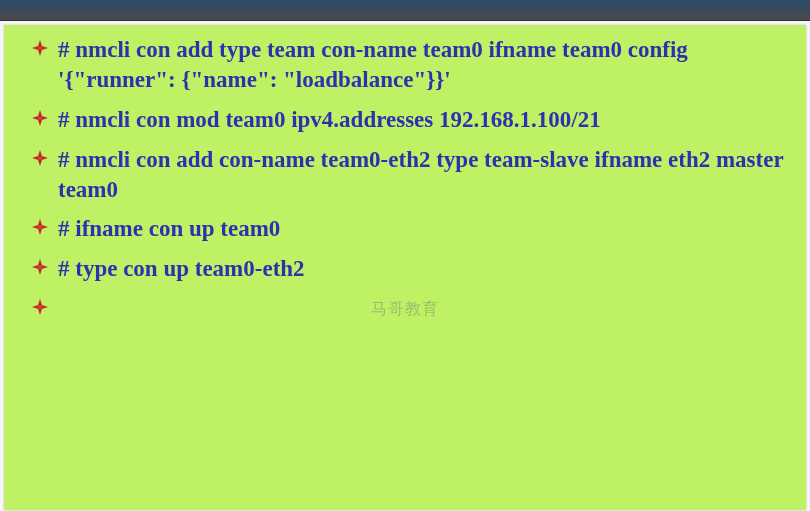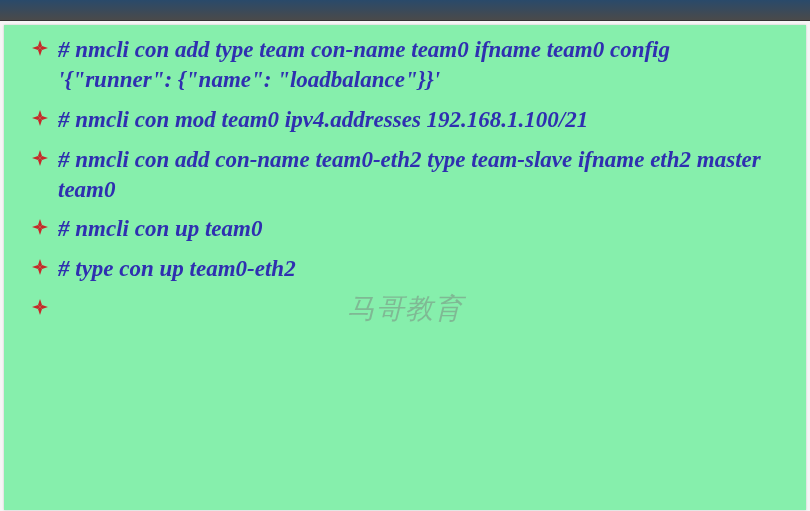--- a/index.html
+++ b/index.html
@@ -11,28 +11,27 @@
     font-family: "Comic Sans MS", "Chalkboard SE", cursive;
     overflow: hidden;
   }
   .top-bar {
     width: 100%;
     height: 20px;
     background: linear-gradient(180deg, #2a4a6a 0%, #4a4a4a 100%);
     border-bottom: 1px solid #333;
   }
   .slide {
-    background: #86efac;
+    background: #bef264;
     margin: 4px 4px 4px 4px;
     padding: 10px 20px 0 20px;
     box-sizing: border-box;
     height: 485px;
     position: relative;
     box-shadow: 0 0 2px rgba(0,0,0,0.2);
-    font-style: italic;
   }
   ul.commands {
     list-style: none;
     margin: 0;
     padding: 0;
   }
   ul.commands li {
     position: relative;
     padding-left: 34px;
     font-size: 23px;
@@ -58,21 +57,21 @@
     transform: translate(-50%,-50%);
     font-family: Arial, sans-serif;
     font-size: 26px;
     color: rgba(120,120,120,0.45);
     letter-spacing: 1px;
     pointer-events: none;
     text-align:center;
     line-height:1.1;
     white-space:nowrap;
   }
-  .watermark .cn { font-size:28px; display:block; margin-bottom:-6px;}
+  .watermark .cn { font-size:16px; display:block; margin-bottom:-6px;}
 </style>
 </head>
 <body>
 
 <div class="top-bar"></div>
 
 <div class="slide">
   <ul class="commands">
     <li>
       <span class="bullet">
@@ -117,21 +116,21 @@
       <span class="bullet">
         <svg viewBox="0 0 16 16">
             <g fill="#c62828">
               <polygon points="8,0 10,6 8,8 6,6"></polygon>
               <polygon points="16,8 10,10 8,8 10,6"></polygon>
               <polygon points="8,16 6,10 8,8 10,10"></polygon>
               <polygon points="0,8 6,6 8,8 6,10"></polygon>
             </g>
           </svg>
       </span>
-      <span># nmcli con up team0</span>
+      <span># ifname con up team0</span>
     </li>
     <li>
       <span class="bullet">
         <svg viewBox="0 0 16 16">
             <g fill="#c62828">
               <polygon points="8,0 10,6 8,8 6,6"></polygon>
               <polygon points="16,8 10,10 8,8 10,6"></polygon>
               <polygon points="8,16 6,10 8,8 10,10"></polygon>
               <polygon points="0,8 6,6 8,8 6,10"></polygon>
             </g>

